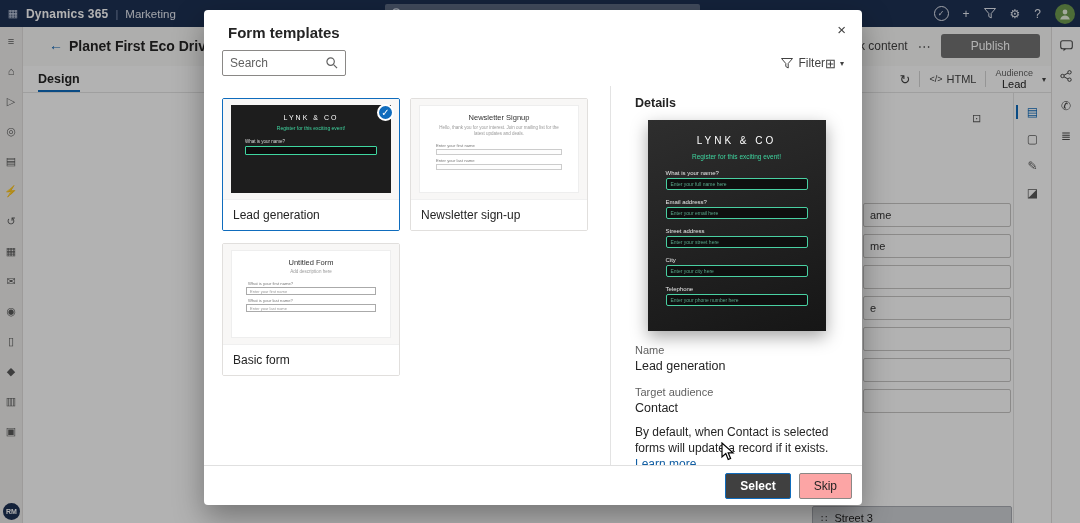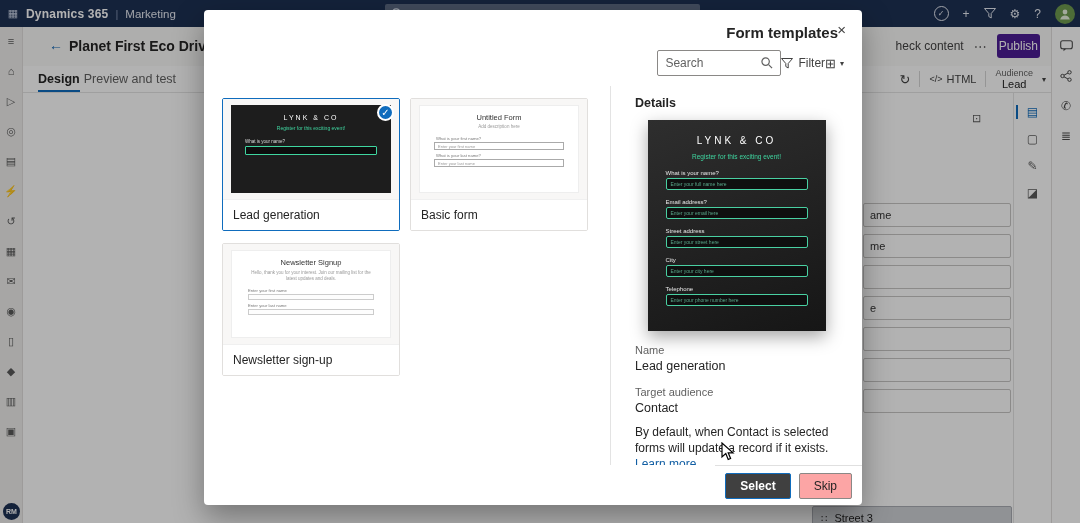--- a/index.html
+++ b/index.html
@@ -37,21 +37,21 @@
                  background:#1e3154; color:#fff; font-size:7px; font-weight:bold; display:flex;
                  align-items:center; justify-content:center; }
 
   
   .page-header { position:absolute; left:23px; top:27px; right:28px; height:39px; background:#faf9f8; z-index:1; }
   .back { position:absolute; left:26px; top:10px; color:#1267b4; font-size:14px; cursor:pointer; }
   .page-title { position:absolute; left:46px; top:11px; font-size:14px; font-weight:bold; color:#242424; white-space:nowrap; }
   .header-actions { position:absolute; right:12px; top:7px; display:flex; align-items:center; gap:10px; }
   .frag-text { font-size:12px; color:#424242; white-space:nowrap; }
   .more-dots { font-size:13px; color:#424242; cursor:pointer; }
-  .publish-btn { height:24px; padding:0 2px; background:#4c1d95; color:#fff; border:none; border-radius:3px;
+  .publish-btn { height:24px; padding:0 30px; background:#737373; color:#fff; border:none; border-radius:3px;
                  font-size:12px; font-family:inherit; cursor:pointer; }
 
   .tab-row { position:absolute; left:23px; top:66px; right:28px; height:27px; background:#fff;
              border-bottom:1px solid #e4e4e4; z-index:1; }
   .tabs { position:absolute; left:15px; top:0; height:100%; display:flex; gap:4px; }
   .tab { display:flex; align-items:center; font-size:12.5px; color:#616161; cursor:pointer; }
   .tab.active { color:#242424; font-weight:bold; box-shadow:inset 0 -2px 0 #0f6cbd; }
   .tab-actions { position:absolute; right:6px; top:0; height:100%; display:flex; align-items:center;
                  gap:9px; color:#424242; }
   .refresh { font-size:13px; cursor:pointer; }
@@ -87,21 +87,21 @@
                   padding:0 8px; z-index:1; }
   .grip { font-size:10px; color:#2b2b2b; }
   .dragged-label { font-size:11px; color:#1f1f1f; }
 
   
   .overlay { position:absolute; inset:0; background:rgba(0,0,0,.30); z-index:5; }
 
   
   .modal { position:absolute; left:204px; top:10px; width:658px; height:495px; background:#fff; z-index:10;
            border-radius:4px; box-shadow:0 12px 30px rgba(0,0,0,.35); display:flex; flex-direction:column;
-           overflow:hidden;align-items:flex-end; }
+           overflow:hidden; }
   .modal-header { padding:14px 24px 8px; position:relative; }
   .modal-title { font-size:15px; font-weight:bold; color:#242424; }
   .close-btn { position:absolute; right:16px; top:12px; border:none; background:none; font-size:15px;
                color:#424242; cursor:pointer; font-family:inherit; line-height:1; }
   .modal-toolbar { height:26px; margin:0 18px 10px; display:flex; align-items:center; justify-content:space-between; }
   .search-box { width:124px; height:26px; border:1px solid #8a8886; border-radius:2px; display:flex;
                 align-items:center; padding:0 7px; gap:5px; }
   .search-box input { flex:1; min-width:0; border:none; outline:none; font-size:12px; color:#242424; font-family:inherit; }
   .search-box input::placeholder { color:#616161; }
   .toolbar-right { display:flex; align-items:center; }
@@ -222,21 +222,20 @@
     <div class="header-actions">
       <span class="frag-text">heck content</span>
       <span class="more-dots">⋯</span>
       <button class="publish-btn">Publish</button>
     </div>
   </div>
 
   <div class="tab-row">
     <div class="tabs">
       <span class="tab active">Design</span>
-      <span class="tab">Preview and test</span>
     </div>
     <div class="tab-actions">
       <span class="refresh">↻</span>
       <span class="vdiv"></span>
       <span class="html-chip">
         <span class="code-glyph">&lt;/&gt;</span>
         <span>HTML</span>
       </span>
       <span class="vdiv"></span>
       <span class="audience">
@@ -337,49 +336,49 @@
             <div class="check-badge">
                 <span>✓</span>
               </div>
           </div>
           <div class="card-label">Lead generation</div>
         </div>
 
         <div class="card">
           <div class="thumb">
             <div class="mini-sheet">
+              <div class="ms-title">Newsletter Signup</div>
+              <div class="ms-body">Hello, thank you for your interest. Join our mailing list for the latest updates and deals.</div>
+              <div class="ms-flabel">Enter your first name</div>
+              <div class="ms-input"></div>
+              <div class="ms-flabel">Enter your last name</div>
+              <div class="ms-input"></div>
+            </div>
+          </div>
+          <div class="card-label">Newsletter sign-up</div>
+        </div>
+
+        <div class="card">
+          <div class="thumb">
+            <div class="mini-sheet">
               <div class="ms-title">Untitled Form</div>
               <div class="ms-sub">Add description here</div>
               <div class="ms-flabel">What is your first name?</div>
               <div class="ms-input2">
                   <span>Enter your first name</span>
                 </div>
               <div class="ms-flabel">What is your last name?</div>
               <div class="ms-input2">
                   <span>Enter your last name</span>
                 </div>
             </div>
           </div>
           <div class="card-label">Basic form</div>
         </div>
 
-        <div class="card">
-          <div class="thumb">
-            <div class="mini-sheet">
-              <div class="ms-title">Newsletter Signup</div>
-              <div class="ms-body">Hello, thank you for your interest. Join our mailing list for the latest updates and deals.</div>
-              <div class="ms-flabel">Enter your first name</div>
-              <div class="ms-input"></div>
-              <div class="ms-flabel">Enter your last name</div>
-              <div class="ms-input"></div>
-            </div>
-          </div>
-          <div class="card-label">Newsletter sign-up</div>
-        </div>
-
       </div>
 
       <div class="details">
         <div class="details-heading">Details</div>
 
         <div class="preview">
           <div class="pv-logo">LYNK &amp; CO</div>
           <div class="pv-tag">Register for this exciting event!</div>
 
           <div class="pv-field">

